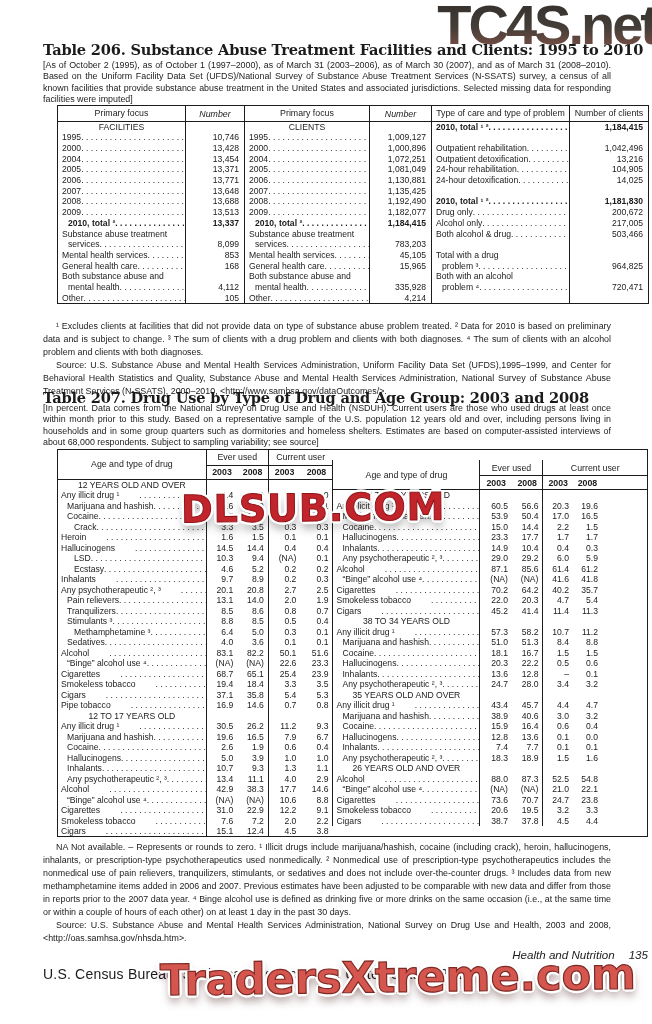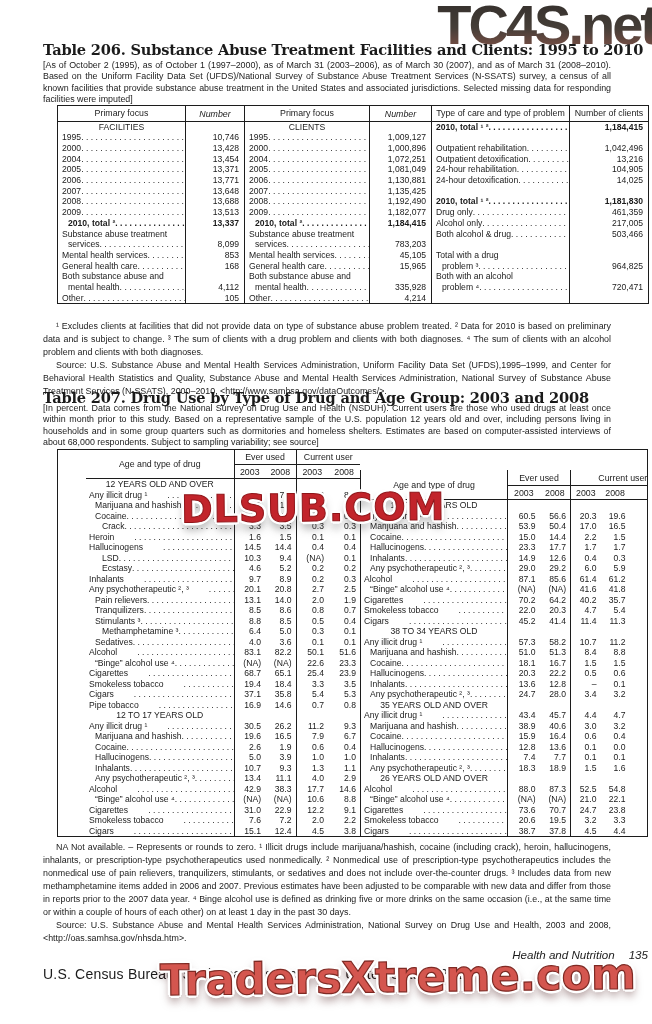--- a/index.html
+++ b/index.html
@@ -33,27 +33,27 @@
   .ctr{text-align:center;}
   .lw{display:flex;align-items:baseline;padding-left:4px;overflow:hidden;}
   .ind1 .lw{padding-left:10px;}
   .ind2 .lw{padding-left:17px;}
   .lw .tx{white-space:nowrap;}
   .dt{flex:1;overflow:hidden;white-space:nowrap;}
   .dt::after{content:" . . . . . . . . . . . . . . . . . . . . . . . . . . . . . . . . . . . . . . . . . . . . . . . . . . . . . . . . . .";}
 
   
   .t207wrap{position:absolute;left:57px;top:449px;width:591px;height:388px;box-sizing:border-box;
-            border:1px solid #1c1c1c;display:flex;align-items:flex-end;overflow:hidden;padding-left:28px;}
+            border:1px solid #1c1c1c;display:flex;align-items:center;overflow:hidden;}
   .t207{border-collapse:collapse;table-layout:fixed;font-size:8.6px;}
   .t207l{width:275px;}
   .t207r{width:314px;border-left:1px solid #1c1c1c;}
   .t207 th{font-weight:normal;font-size:8.8px;text-align:center;padding:0;}
   .t207 thead tr:first-child th{height:15px;vertical-align:middle;}
-  .t207 thead tr:last-child th{height:13px;border-bottom:1px solid #1c1c1c;vertical-align:middle;}
+  .t207 thead tr:last-child th{height:13px;border-bottom:1px solid #1c1c1c;vertical-align:middle;font-weight:bold;}
   .t207 .hl{border-right:1px solid #1c1c1c;border-bottom:1px solid #1c1c1c;}
   .t207 .hg{border-bottom:1px solid #1c1c1c;}
   .t207 .bl{border-left:1px solid #1c1c1c;}
   .t207 tbody td{height:10.5px;line-height:10.5px;white-space:nowrap;overflow:hidden;padding:0;}
   .t207 tbody td:first-child{border-right:1px solid #1c1c1c;}
   .t207 .sec{text-align:center;}
   .t207 .lab.ind0 .lw{padding-left:3px;gap:20px;}
   .t207 .lab.ind1 .lw{padding-left:9px;}
   .t207 .lab.ind2 .lw{padding-left:16px;}
   .t207 td.num{padding-right:4px !important;}
@@ -290,21 +290,21 @@
               <span class="dt"></span>
             </div>
           </td>
           <td class="num">1,182,077</td>
           <td>
             <div class="lw">
               <span class="tx">Drug only</span>
               <span class="dt"></span>
             </div>
           </td>
-          <td class="num">461,359</td>
+          <td class="num">200,672</td>
         </tr>
         <tr>
           <td class="b ind1">
             <div class="lw">
               <span class="tx">2010, total ²</span>
               <span class="dt"></span>
             </div>
           </td>
           <td class="b num">13,337</td>
           <td class="b ind1">
@@ -987,21 +987,21 @@
             <td class="pad"></td>
           </tr>
           <tr>
             <td class="lab ind1">
               <div class="lw">
                 <span class="tx">Inhalants</span>
                 <span class="dt"></span>
               </div>
             </td>
             <td class="v num">14.9</td>
-            <td class="v num">12.6</td>
+            <td class="v num">10.4</td>
             <td class="v num bl">0.4</td>
             <td class="v num">0.3</td>
             <td class="pad"></td>
           </tr>
           <tr>
             <td class="lab ind1">
               <div class="lw">
                 <span class="tx">Any psychotherapeutic ², ³</span>
                 <span class="dt"></span>
               </div>

